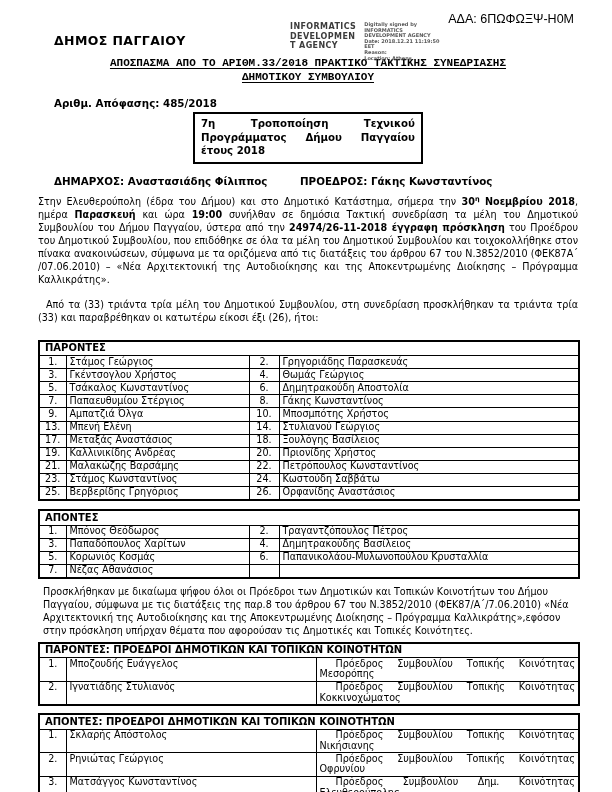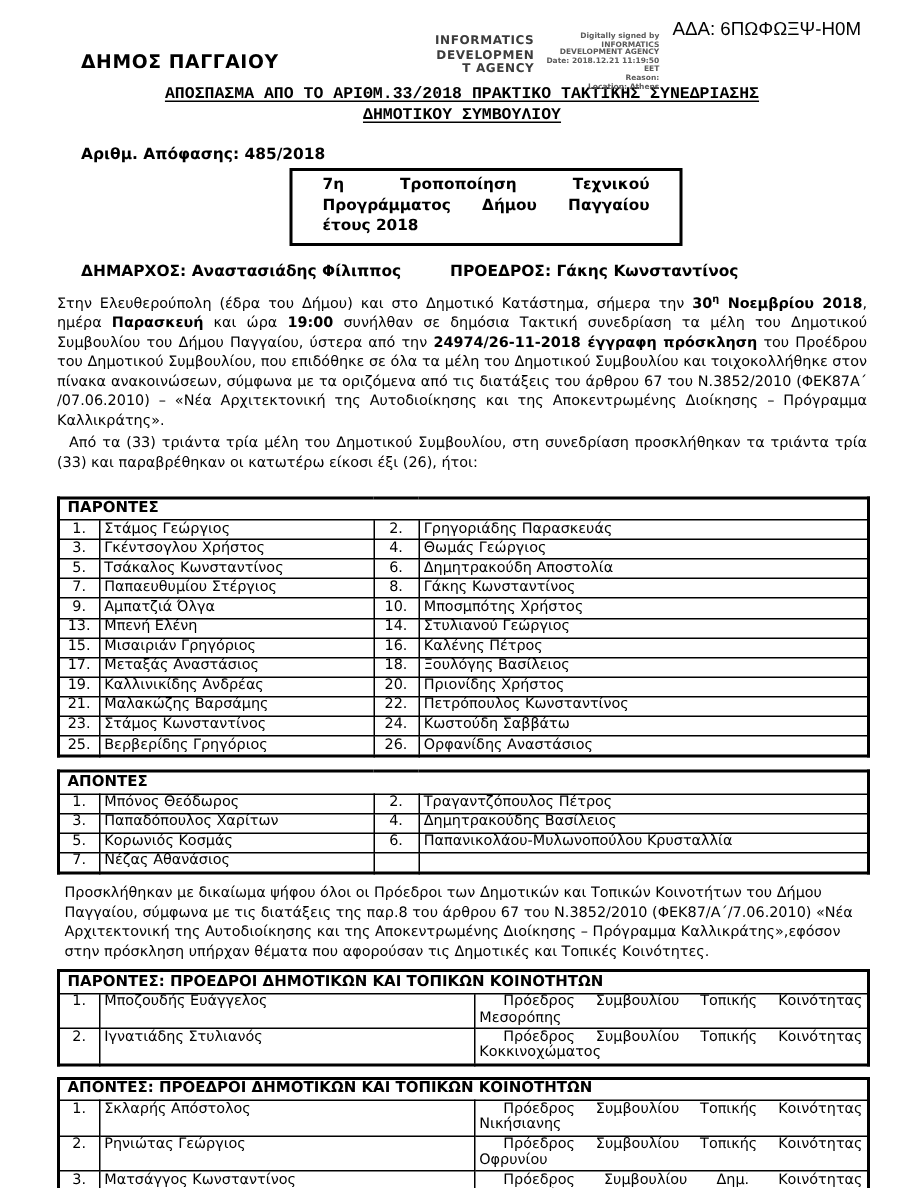--- a/index.html
+++ b/index.html
@@ -10,40 +10,40 @@
     background: #fff; color: #000;
     font-family: "DejaVu Sans", sans-serif;
     font-size: 9.6px;
     padding: 12px 34px 0 38px;
     overflow: hidden;
   }
   
   .hdr { position: relative; height: 44px; }
   .org  { position: absolute; left: 16px; top: 21px; font-size: 12.5px; font-weight: bold; letter-spacing: .4px; }
   .ada  { position: absolute; right: 4px; top: 0; font-size: 12.5px; font-family: "Liberation Sans", sans-serif; }
-  .ida  { position: absolute; left: 252px; top: 10px; display: flex; gap: 8px; text-align: right; }
+  .ida  { position: absolute; left: 252px; top: 10px; display: flex; gap: 8px; }
   .ida-agency div { font-size: 8px; line-height: 9.5px; font-weight: bold; color: #3c3c3c; letter-spacing: .4px; }
   .ida-detail div { font-size: 5px; line-height: 5.6px; font-weight: bold; color: #5a5a5a; }
   
   .title { text-align: center; font-weight: bold; font-size: 11px; line-height: 14px; font-family: Liberation Mono, monospace; }
   .title div { text-decoration: underline; text-underline-offset: 2px; }
   .decnum { margin: 13px 0 0 16px; font-weight: bold; font-size: 10.3px; }
   .subject-box {
-    margin: 3px 0 0 155px; width: 262px;
+    margin: 3px 0 0 155px; width: 230px;
     border: 2px solid #000;
-    padding: 3px 20px 4px;
+    padding: 3px 6px 4px;
     font-weight: bold; font-size: 10.2px; line-height: 13.5px;
     text-align: justify;
   }
   .officials { display: flex; margin: 11px 0 0 16px; font-weight: bold; font-size: 10.3px; }
   .officials .mayor { width: 246px; }
   
   .para { margin-top: 6px; line-height: 13.1px; }
   .j    { text-align: justify; }
-  .p2   { margin-top: 2px; text-indent: 8px; }
+  .p2   { margin-top: 12px; text-indent: 8px; }
   .p3   { margin-top: 6px; padding-left: 5px; line-height: 13px; }
   .sup  { font-size: 6.5px; vertical-align: super; font-weight: bold; }
   b { font-weight: bold; }
   
   table { border-collapse: collapse; width: 540px; table-layout: fixed; border: 2px solid #000; }
   td { border: 1px solid #000; font-size: 9.6px; line-height: 10.6px; vertical-align: top; padding: .5px 3px 1px; }
   tr.thead td { font-weight: bold; font-size: 10px; line-height: 12px; padding: .5px 5px 1px; }
   td.num { text-align: center; padding: .5px 1px 1px; }
   .members  { margin-top: 15px; }
   .members2 { margin-top: 8px; }
@@ -136,26 +136,20 @@
           <td class="num">10.</td>
           <td>Μποσμπότης Χρήστος</td>
         </tr>
     <tr>
           <td class="num">13.</td>
           <td>Μπενή Ελένη</td>
           <td class="num">14.</td>
           <td>Στυλιανού  Γεώργιος</td>
         </tr>
     <tr>
-          <td class="num">15.</td>
-          <td>Μισαιριάν Γρηγόριος</td>
-          <td class="num">16.</td>
-          <td>Καλένης Πέτρος</td>
-        </tr>
-    <tr>
           <td class="num">17.</td>
           <td>Μεταξάς Αναστάσιος</td>
           <td class="num">18.</td>
           <td>Ξουλόγης Βασίλειος</td>
         </tr>
     <tr>
           <td class="num">19.</td>
           <td>Καλλινικίδης Ανδρέας</td>
           <td class="num">20.</td>
           <td>Πριονίδης Χρήστος</td>

